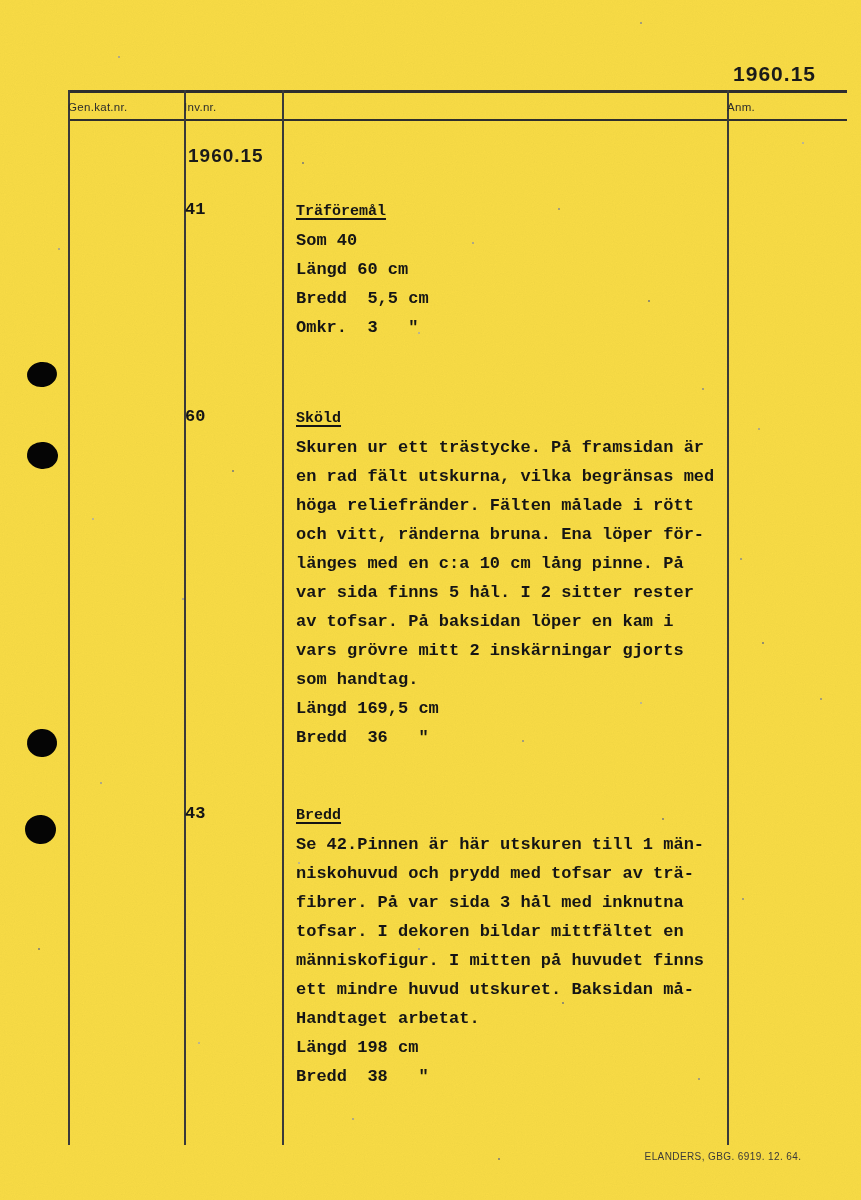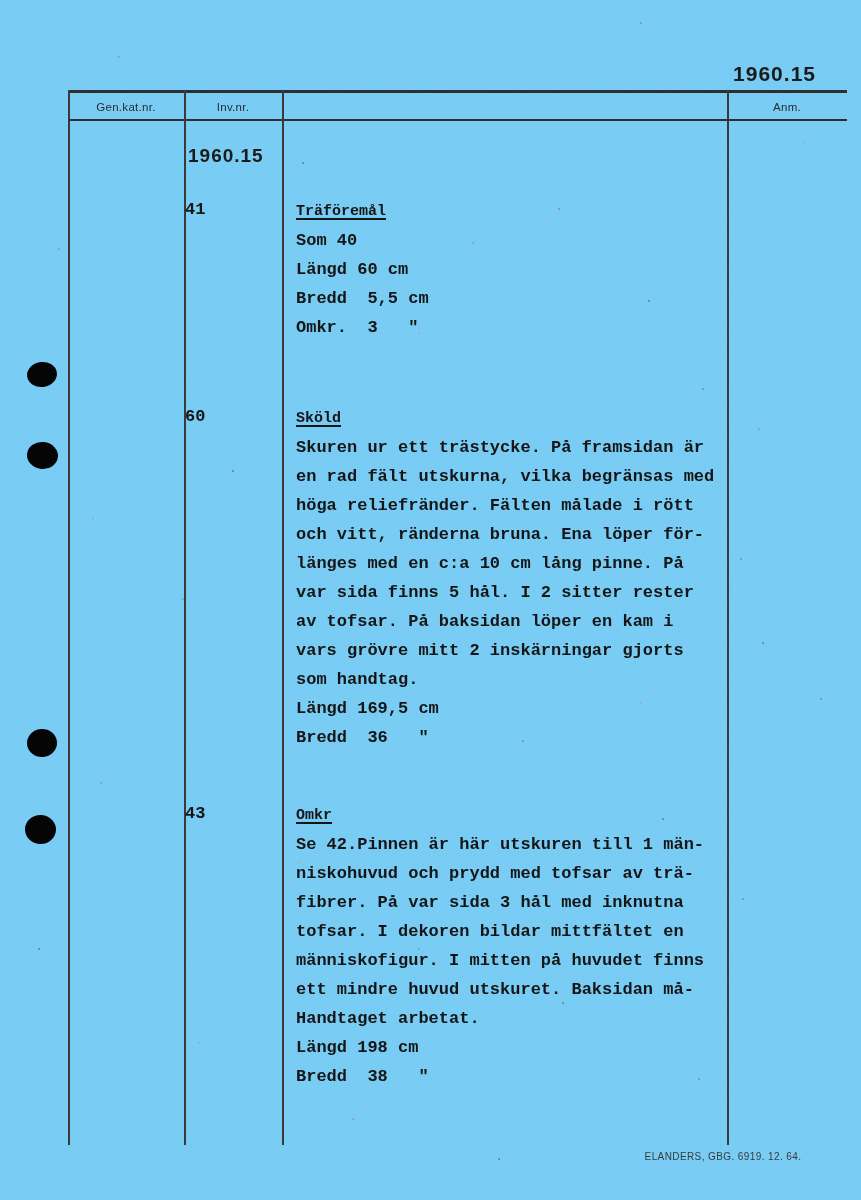--- a/index.html
+++ b/index.html
@@ -1,18 +1,18 @@
 <!DOCTYPE html>
 <html><head>
 <meta charset="utf-8">
 <style>
   html,body { margin:0; padding:0; background:#e8e8e6; }
   .page {
     position:relative; width:861px; height:1200px; margin:0 auto;
-    background:#7dd3fc; overflow:hidden;
+    background:#fde047; overflow:hidden;
     font-family:"Liberation Mono","DejaVu Sans Mono",monospace;
     color:#151515;
   }
   
   .noise { position:absolute; left:0; top:0; pointer-events:none; }
   .speck {
     position:absolute; left:0; top:0; width:2px; height:2px; border-radius:50%;
     background:transparent; pointer-events:none;
     box-shadow:
       640px 22px 0 0 #8a8a8a, 118px 56px 0 0 #9a9a9a, 302px 162px 0 0 #777,
@@ -31,21 +31,21 @@
   .vline { position:absolute; background:#3a3a3a; width:2px; }
   
   .hole { position:absolute; background:#050505; border-radius:50%; }
   
   .print { font-family:"Liberation Sans","DejaVu Sans",sans-serif; }
   .page-number {
     position:absolute; top:62px; left:732px; width:84px; text-align:right;
     font-size:21px; font-weight:700; letter-spacing:1px; color:#1a1a1a;
   }
   .col-header {
-    position:absolute; top:97px; height:20px; line-height:20px; text-align:center;
+    position:absolute; top:97px; height:20px; line-height:20px; text-align:left;
     font-size:11.5px; color:#2c2c2c; letter-spacing:0.3px;
   }
   .year-label {
     position:absolute; top:145px; left:188px;
     font-size:19px; font-weight:700; letter-spacing:1px; color:#1a1a1a;
   }
   
   .entry { position:absolute; left:0; width:861px; }
   .invnr {
     position:absolute; left:185px; top:0; width:66px; text-align:left;
@@ -122,21 +122,21 @@
       <div class="eline">vars grövre mitt 2 inskärningar gjorts</div>
       <div class="eline">som handtag.</div>
       <div class="eline">Längd 169,5 cm</div>
       <div class="eline">Bredd  36   "</div>
     </div>
   </div>
 
   <div class="entry" style="top:801px;">
     <div class="invnr">43</div>
     <div class="etext">
-      <div><span class="etitle">Omkr</span></div>
+      <div><span class="etitle">Bredd</span></div>
       <div class="eline">Se 42.Pinnen är här utskuren till 1 män-</div>
       <div class="eline">niskohuvud och prydd med tofsar av trä-</div>
       <div class="eline">fibrer. På var sida 3 hål med inknutna</div>
       <div class="eline">tofsar. I dekoren bildar mittfältet en</div>
       <div class="eline">människofigur. I mitten på huvudet finns</div>
       <div class="eline">ett mindre huvud utskuret. Baksidan må-</div>
       <div class="eline">Handtaget arbetat.</div>
       <div class="eline">Längd 198 cm</div>
       <div class="eline">Bredd  38   "</div>
     </div>

